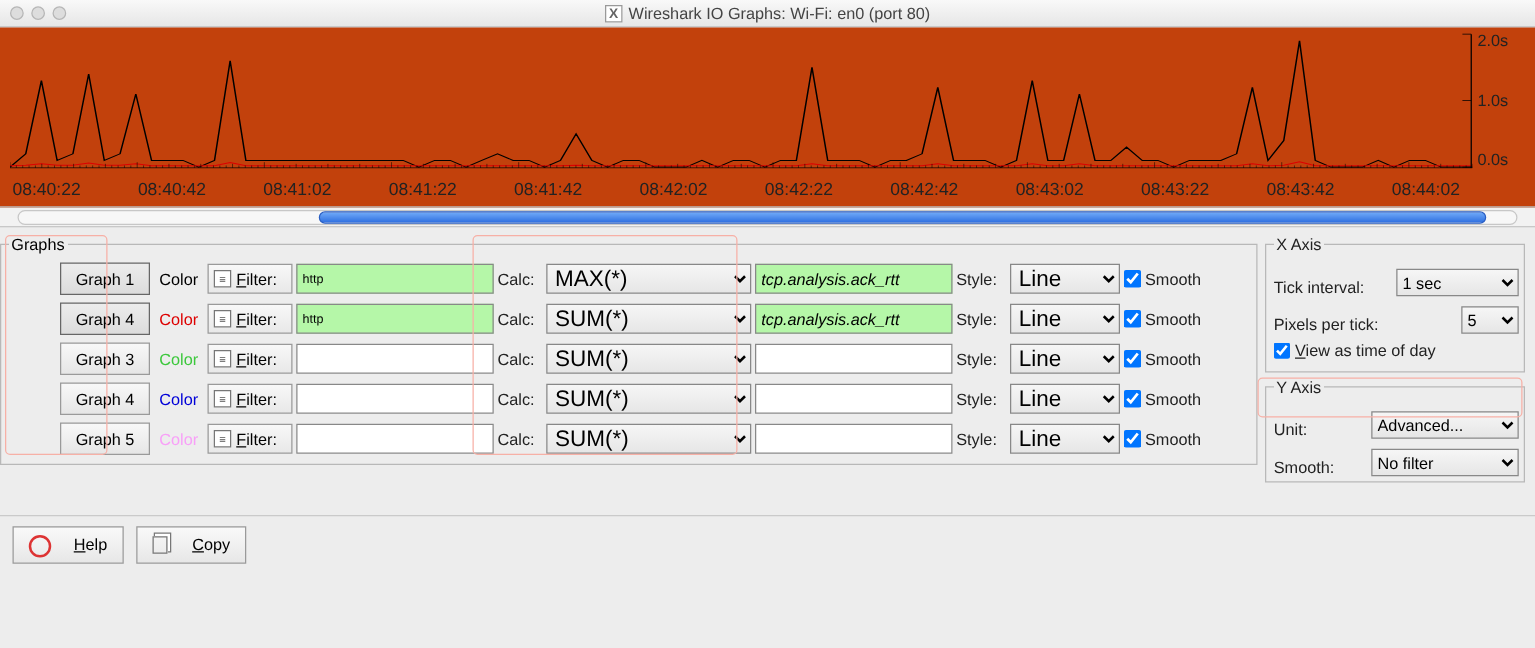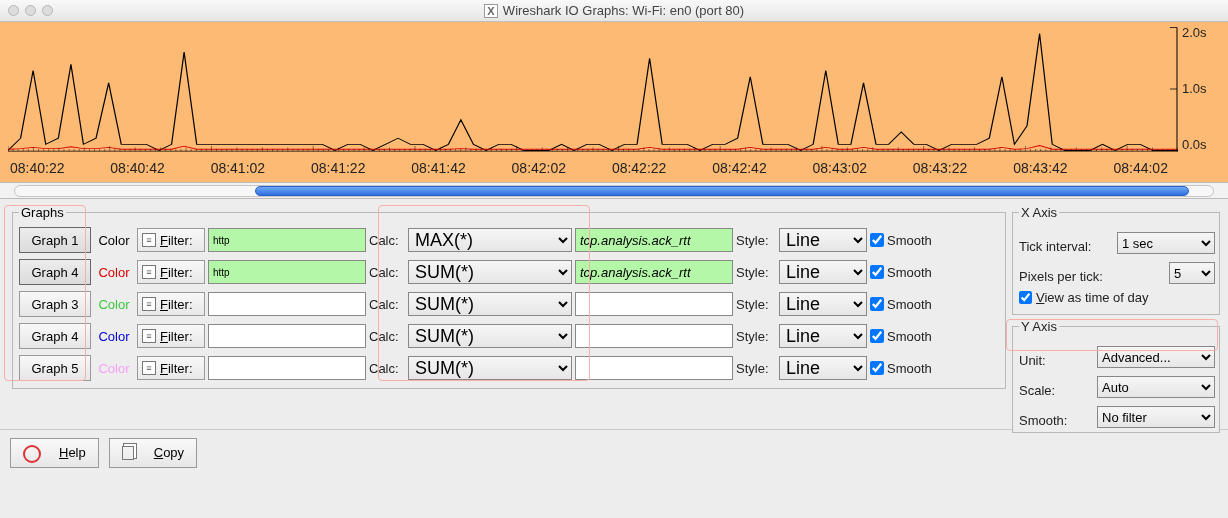--- a/index.html
+++ b/index.html
@@ -32,22 +32,22 @@
     font-size:13px; color:#444;
     display:flex; justify-content:center; align-items:center; gap:5px;
   }
   .xicon {
     width:14px;height:14px;background:#fff;border:1px solid #999;
     display:inline-flex;align-items:center;justify-content:center;
     font-size:11px;font-weight:bold;color:#666;
   }
   
   .graph-area {
-    background:#fdba74;
-    height:161px;
+    background:#c2410c;
+    height:144px;
     position:relative;
     border-bottom:1px solid #bbb;
   }
   .graph-canvas { position:absolute; left:8px; right:50px; top:4px; bottom:30px; }
   .graph-canvas svg { width:100%; height:100%; }
   .y-axis {
     position:absolute; right:6px; top:4px; bottom:30px;
     display:flex; flex-direction:column; justify-content:space-between;
     font-size:13px; text-align:left; width:40px;
   }
@@ -69,31 +69,31 @@
   .hscroll .thumb {
     position:absolute; left:20%; width:78%; height:10px; top:0;
     border-radius:5px;
     background:linear-gradient(#6fa9f7,#2f6fe0);
     border:1px solid #2a5fc4;
   }
   
   .config {
     display:flex; height:230px; background:#ededed;
   }
-  .left-config { flex:1; padding:6px 4px 2px 12px; }
+  .left-config { flex:1; padding:6px 4px 2px 0; }
   .right-config { width:218px; padding:6px 8px 2px 2px; }
   fieldset {
     border:1px solid #b8b8b8;
     padding:4px 4px 4px 6px;
     margin-bottom:4px;
     background:#ededed;
   }
   legend { font-size:13px; padding:0 2px; }
   .graphs-legend { color:#000; }
-  .graph-rows { display:table; border-collapse:separate; border-spacing:0; }
+  .graph-rows { display:table; border-collapse:separate; border-spacing:0;margin-left:41px; }
   .grow { display:flex; align-items:center; height:32px; gap:3px; }
   .graph-btn {
     width:72px; height:26px; text-align:center;
     background:linear-gradient(#f8f8f8,#e6e6e6);
     border:1px solid #9a9a9a;
     font-size:13px; cursor:pointer;
   }
   .graph-btn.active { background:linear-gradient(#ececec,#dcdcdc); border-color:#666; }
   .color-lbl { width:40px; text-align:center; font-size:13px; }
   .c-black{color:#000;} .c-red{color:#d00;} .c-green{color:#3cc83c;}
@@ -552,26 +552,20 @@
     </fieldset>
     <fieldset>
       <legend>Y Axis</legend>
       <div class="axis-row unit">
         <label>Unit:</label>
         <select class="axis-select" style="width:118px">
           <option>Advanced...</option>
         </select>
       </div>
       <div class="axis-row">
-        <label>Scale:</label>
-        <select class="axis-select" style="width:118px">
-          <option>Auto</option>
-        </select>
-      </div>
-      <div class="axis-row">
         <label>Smooth:</label>
         <select class="axis-select" style="width:118px">
           <option>No filter</option>
         </select>
       </div>
     </fieldset>
   </div>
 </div>
 
 <div class="hl" style="left:4px; top:6px; width:82px; height:176px;"></div>

